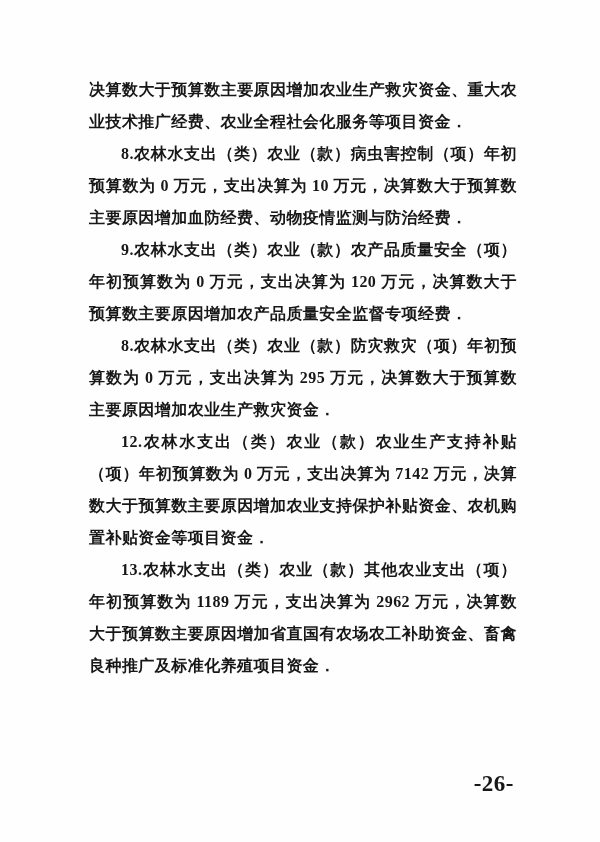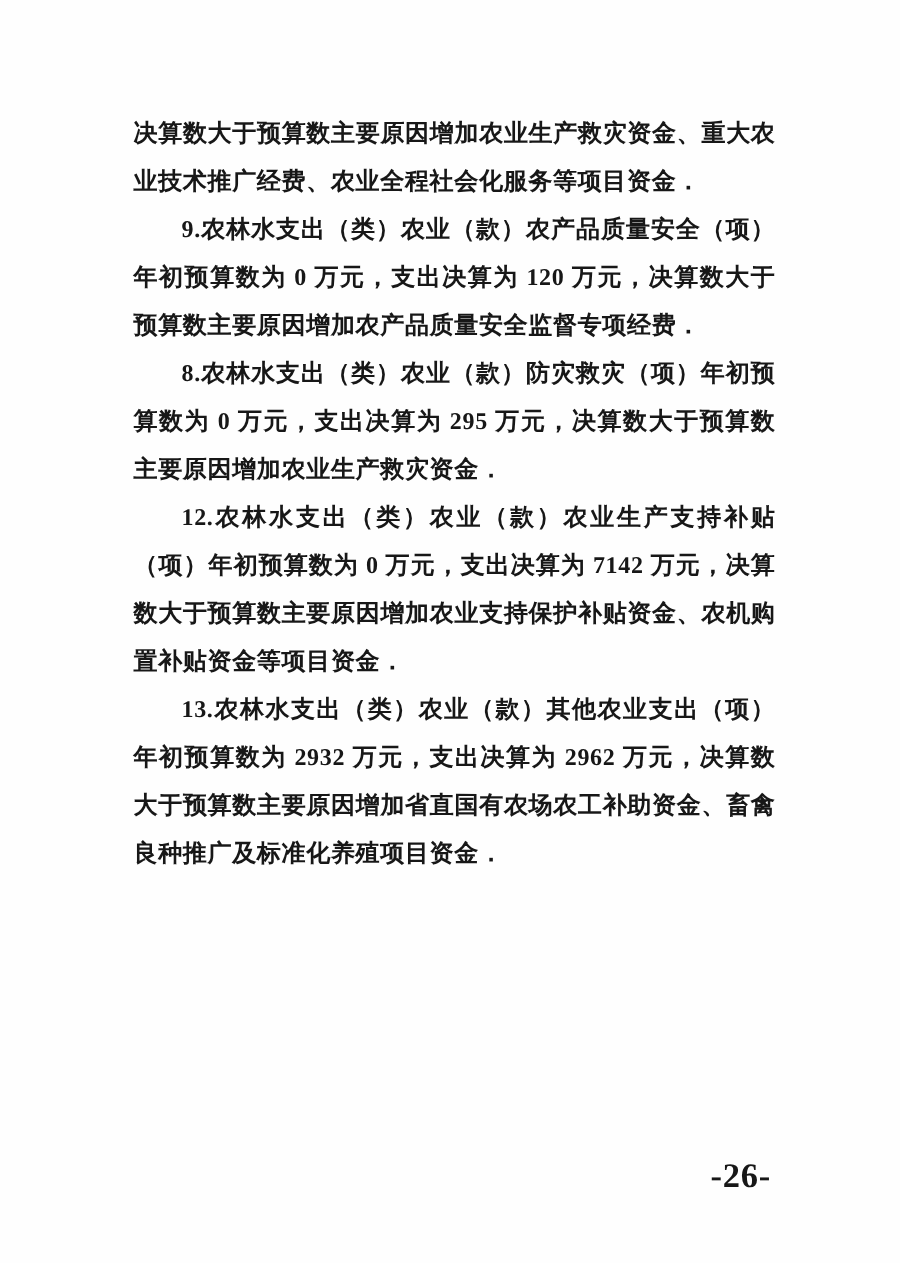--- a/index.html
+++ b/index.html
@@ -50,19 +50,20 @@
     color: #171717;
     letter-spacing: 0.5px;
   }
 </style>
 </head>
 <body>
 
 <div class="page">
   <div class="content">
     <p class="para">决算数大于预算数主要原因增加农业生产救灾资金、重大农业技术推广经费、农业全程社会化服务等项目资金．</p>
+    <p class="para indented">8.农林水支出（类）农业（款）病虫害控制（项）年初预算数为 0 万元，支出决算为 10 万元，决算数大于预算数主要原因增加血防经费、动物疫情监测与防治经费．</p>
     <p class="para indented">9.农林水支出（类）农业（款）农产品质量安全（项）年初预算数为 0 万元，支出决算为 120 万元，决算数大于预算数主要原因增加农产品质量安全监督专项经费．</p>
     <p class="para indented">8.农林水支出（类）农业（款）防灾救灾（项）年初预算数为 0 万元，支出决算为 295 万元，决算数大于预算数主要原因增加农业生产救灾资金．</p>
     <p class="para indented">12.农林水支出（类）农业（款）农业生产支持补贴（项）年初预算数为 0 万元，支出决算为 7142 万元，决算数大于预算数主要原因增加农业支持保护补贴资金、农机购置补贴资金等项目资金．</p>
-    <p class="para indented">13.农林水支出（类）农业（款）其他农业支出（项）年初预算数为 2932 万元，支出决算为 2962 万元，决算数大于预算数主要原因增加省直国有农场农工补助资金、畜禽良种推广及标准化养殖项目资金．</p>
+    <p class="para indented">13.农林水支出（类）农业（款）其他农业支出（项）年初预算数为 1189 万元，支出决算为 2962 万元，决算数大于预算数主要原因增加省直国有农场农工补助资金、畜禽良种推广及标准化养殖项目资金．</p>
   </div>
   <div class="page-number">-26-</div>
 </div>
 
 </body></html>

